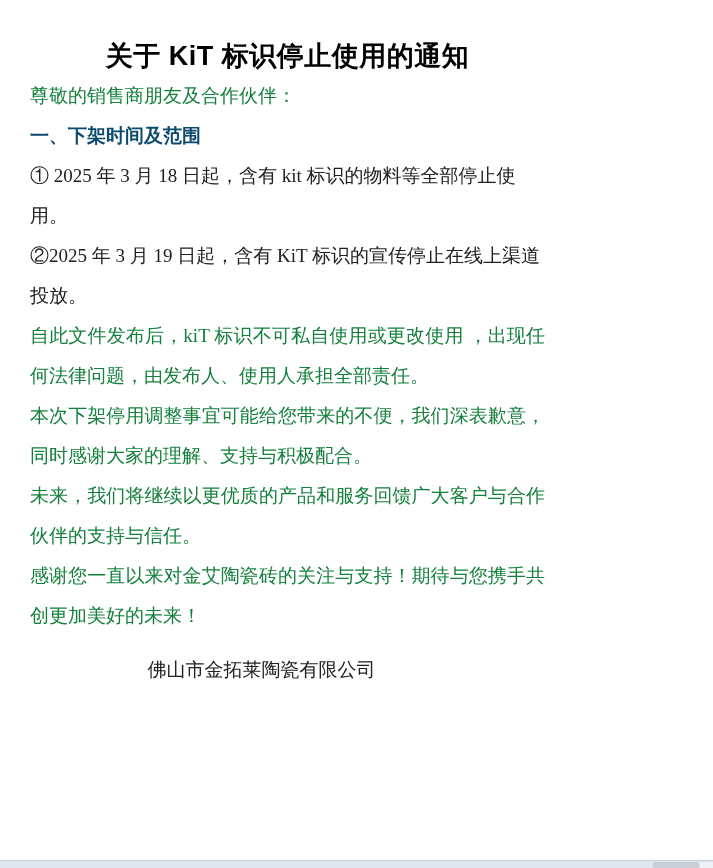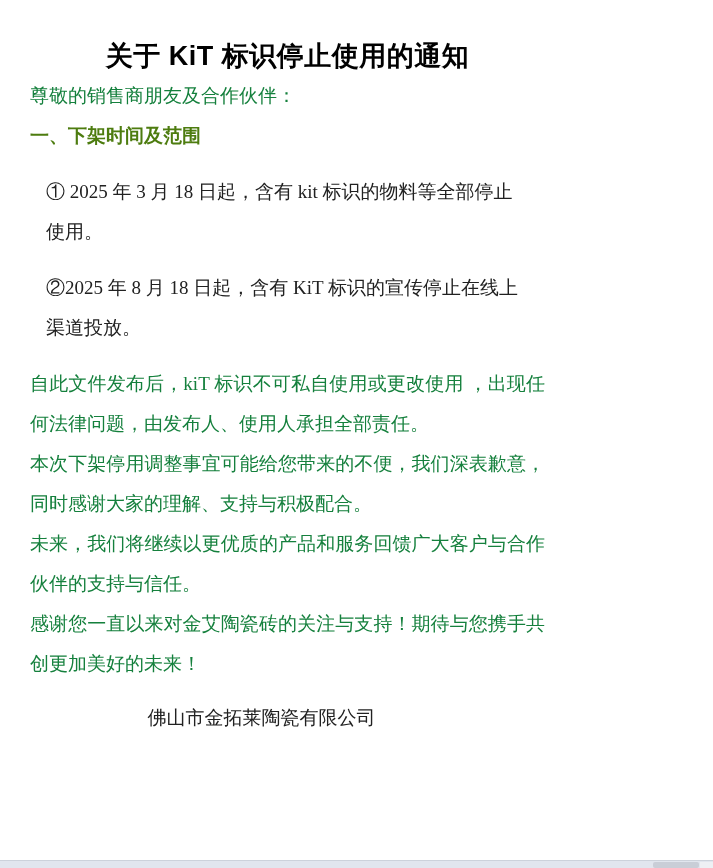--- a/index.html
+++ b/index.html
@@ -47,24 +47,24 @@
   }
   p.indent {
     text-indent: 2em;
   }
   .sec-heading {
     margin: 0;
     font-family: "Liberation Sans", sans-serif;
     font-weight: 700;
     font-size: 19px;
     line-height: 40px;
-    color: #4d7c0f;
+    color: #0c4a6e;
   }
   .list-line {
-    margin: 16px;
+    margin: 0;
     font-size: 19px;
     line-height: 40px;
   }
   .signature-block {
     margin-top: 14px;
   }
   .sig-company {
     margin: 0;
     font-size: 19px;
     line-height: 40px;
@@ -112,21 +112,21 @@
 
   <h1 class="doc-title">关于 KiT 标识停止使用的通知</h1>
 
   <p class="body-line greeting">尊敬的销售商朋友及合作伙伴：</p>
 
 
   <p class="sec-heading">一、下架时间及范围</p>
 
   <p class="list-line">① 2025 年 3 月 18 日起，含有 kit 标识的物料等全部停止使用。</p>
 
-  <p class="list-line">②2025 年 8 月 18 日起，含有 KiT 标识的宣传停止在线上渠道投放。</p>
+  <p class="list-line">②2025 年 3 月 19 日起，含有 KiT 标识的宣传停止在线上渠道投放。</p>
 
 
   <p class="body-line">自此文件发布后，kiT 标识不可私自使用或更改使用 ，出现任何法律问题，由发布人、使用人承担全部责任。</p>
 
   <p class="body-line">本次下架停用调整事宜可能给您带来的不便，我们深表歉意，同时感谢大家的理解、支持与积极配合。</p>
 
   <p class="body-line">未来，我们将继续以更优质的产品和服务回馈广大客户与合作伙伴的支持与信任。</p>
 
   <p class="body-line">感谢您一直以来对金艾陶瓷砖的关注与支持！期待与您携手共创更加美好的未来！</p>
 

